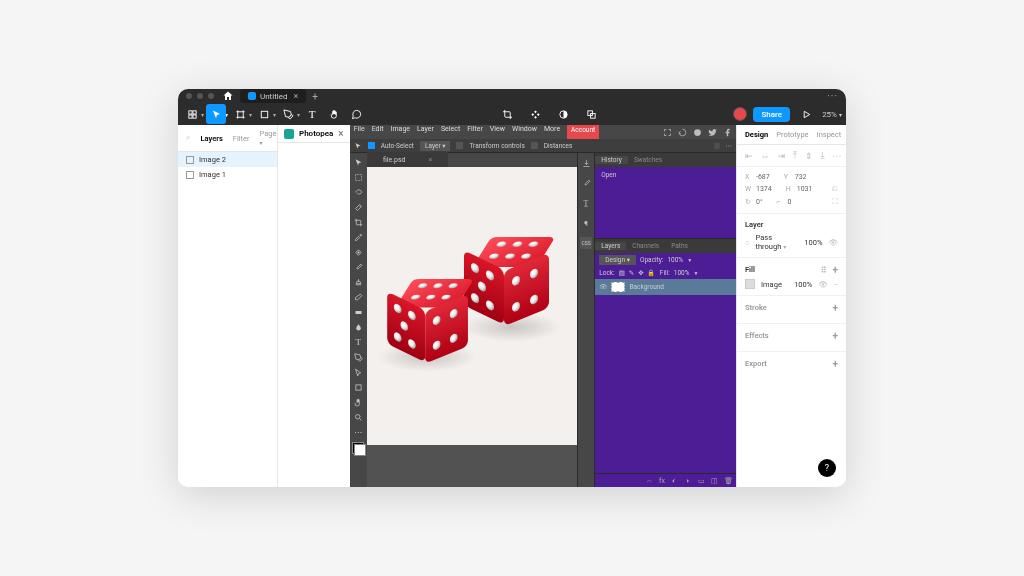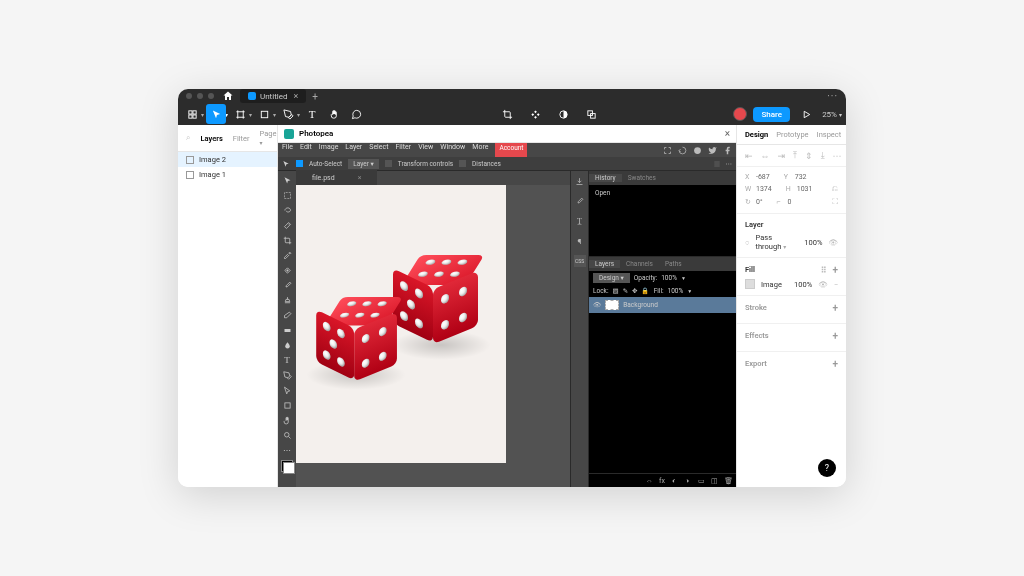--- a/index.html
+++ b/index.html
@@ -36,21 +36,21 @@
 
 .left-sb { width: 100px; background: #fff; border-right: 1px solid #e6e6e6; display: flex; flex-direction: column; font-size: 8px; color: #333; }
 .left-tabs { display: flex; gap: 10px; padding: 4px 8px; border-bottom: 1px solid #e6e6e6; align-items: center; }
 .left-tabs span { font-size: 7.5px; color: #999; }
 .left-tabs .active { color: #000; font-weight: 600; }
 .layer-item { padding: 3px 8px; display: flex; align-items: center; gap: 5px; font-size: 7.5px; }
 .layer-item.selected { background: #e5f3ff; }
 .layer-icon { width: 8px; height: 8px; border: 1px solid #999; display: inline-block; }
 
 
-.canvas-area { flex: 1; background: #fff; display: flex; flex-direction: column; min-width: 0; }
+.canvas-area { flex: 1; background: #fff; display: flex; flex-direction: row; min-width: 0; }
 .pea-header { height: 18px; display: flex; align-items: center; padding: 0 6px; gap: 5px; border-bottom: 1px solid #e6e6e6; font-size: 8px; }
 .pea-logo { width: 10px; height: 10px; background: #18a497; border-radius: 2px; }
 .pea-header .title { font-weight: 600; }
 .pea-close { margin-left: auto; color: #666; font-size: 10px; }
 
 .pea-body { flex: 1; background: #474747; display: flex; flex-direction: column; overflow: hidden; }
 .pea-menu { height: 14px; background: #474747; display: flex; padding: 0 4px; gap: 7px; font-size: 7px; color: #ddd; }
 .pea-menu .account { background: #e5484d; color: #fff; padding: 1px 4px; font-size: 6.5px; }
 .pea-menu-right { margin-left: auto; display: flex; gap: 6px; align-items: center; color: #bbb; }
 .pea-menu-right svg { width: 9px; height: 9px; }
@@ -86,21 +86,21 @@
 .top .pip { width: 9px; height: 7px; }
 .left .pip, .right .pip { width: 8px; height: 9px; }
 .shadow { position: absolute; width: 100px; height: 30px; background: radial-gradient(ellipse, rgba(0,0,0,0.18), transparent 70%); }
 .s1 { left: 10px; top: 175px; }
 .s2 { left: 95px; top: 145px; }
 
 .pea-narrow { width: 18px; background: #474747; border-left: 1px solid #2a2a2a; display: flex; flex-direction: column; align-items: center; padding-top: 4px; gap: 8px; }
 .pea-narrow div { width: 12px; height: 12px; color: #bbb; display:flex; align-items:center; justify-content:center; }
 .pea-narrow .css-lbl { font-size: 5px; color: #ccc; background:#555; padding:1px 2px; }
 
-.pea-panels { width: 148px; background: #000000; border-left: 1px solid #2a2a2a; display: flex; flex-direction: column; font-size: 7px; color: #ccc; }
+.pea-panels { width: 148px; background: #4c1d95; border-left: 1px solid #2a2a2a; display: flex; flex-direction: column; font-size: 7px; color: #ccc; }
 .panel-tabs { display: flex; background: #3a3a3a; height: 14px; align-items: center; }
 .panel-tabs span { padding: 0 6px; font-size: 6.5px; color: #888; }
 .panel-tabs .act { background: #474747; color: #ccc; }
 .panel-body { padding: 4px 6px; font-size: 6.5px; }
 .layers-panel { border-top: 1px solid #2a2a2a; }
 .panel-row { display: flex; align-items: center; gap: 4px; padding: 2px 4px; font-size: 6.5px; }
 .panel-row .sel { background: #555; padding: 1px 6px; }
 .layer-row { background: #5a7a9a; padding: 3px 4px; display: flex; align-items: center; gap: 4px; font-size: 6.5px; }
 .layer-row .thumb { width: 14px; height: 10px; background: #fff; border: 1px dashed #aaa; }
 .panel-footer { margin-top: auto; height: 14px; border-top: 1px solid #2a2a2a; display: flex; justify-content: flex-end; gap: 5px; padding: 0 4px; align-items: center; }

